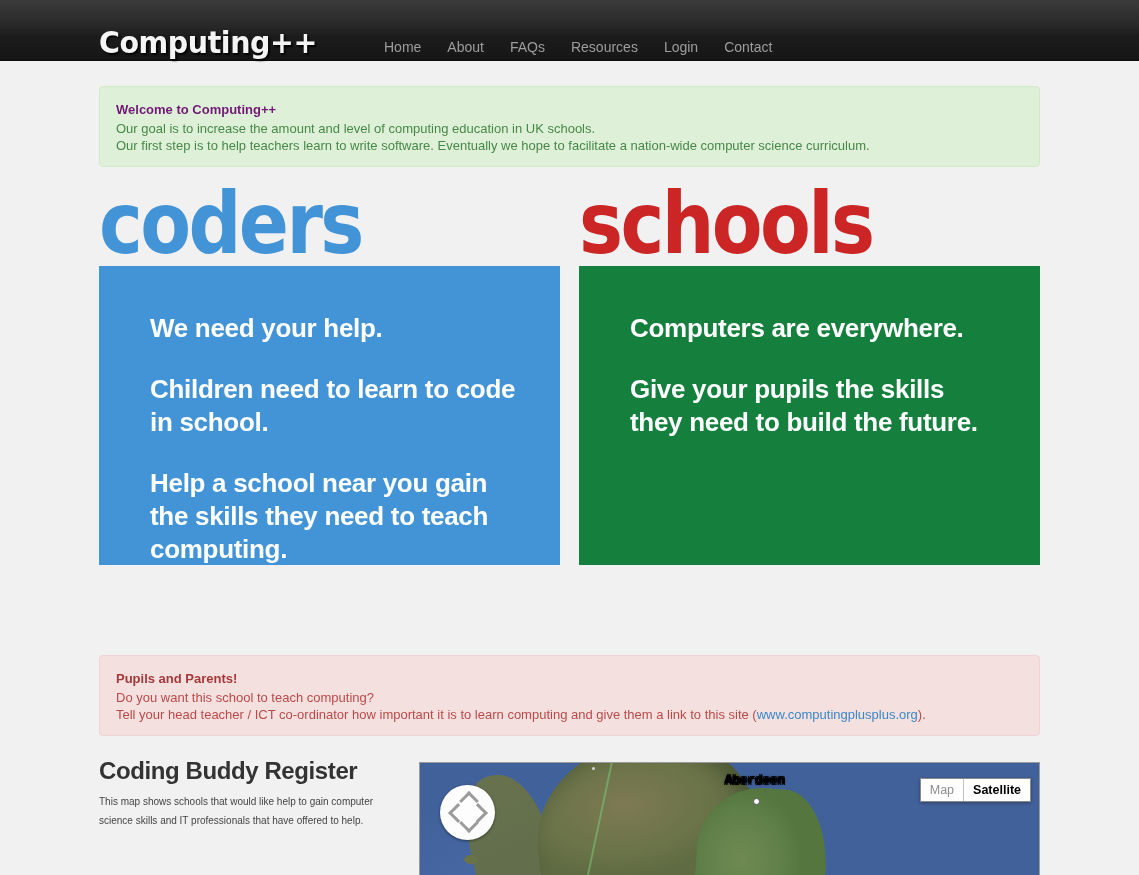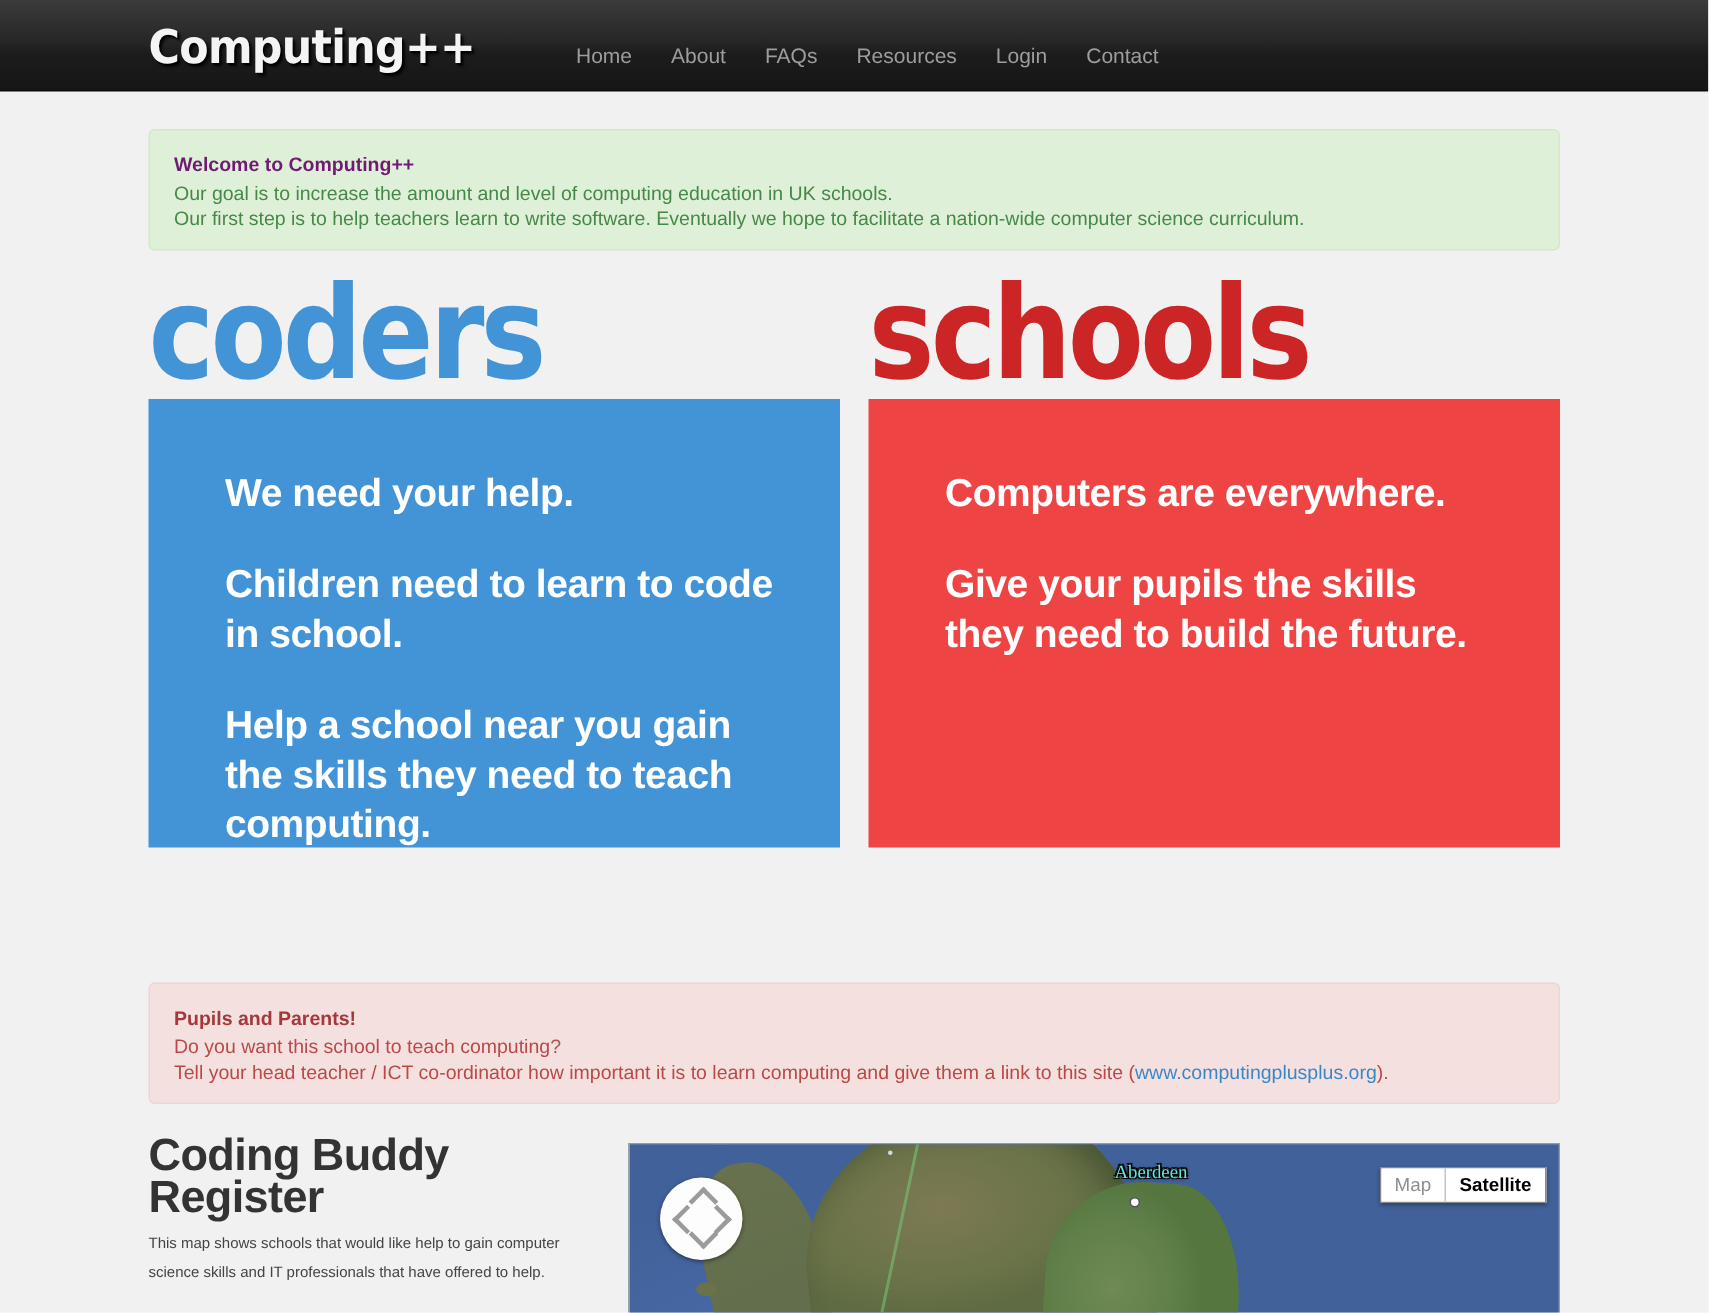--- a/index.html
+++ b/index.html
@@ -32,21 +32,21 @@
     width: 1139px;
     height: 61px;
     background: linear-gradient(to bottom, #3b3b3b 0%, #272727 45%, #1c1c1c 60%, #161616 100%);
     border-bottom: 1px solid #0c0c0c;
     box-sizing: border-box;
     z-index: 40;
   }
   .nav-inner {
     position: relative;
     width: 941px;
-    margin: 6px auto;
+    margin: 16px auto;
     height: 69px;
   }
   .brand {
     position: absolute;
     left: 0px;
     top: 8px;
     font-family: "DejaVu Sans", sans-serif;
     font-weight: bold;
     font-size: 31px;
     letter-spacing: -0.5px;
@@ -179,21 +179,21 @@
     height: 200px;
   }
   .register-text {
     position: absolute;
     left: 0;
     top: 0;
     width: 300px;
   }
   .register-text h2 {
     margin: 0 0 7px 0;
-    font-size: 30px;
+    font-size: 24px;
     line-height: 28px;
     font-weight: bold;
     color: #333333;
     letter-spacing: -0.4px;
   }
   .register-text p {
     margin: 0;
     font-size: 10px;
     line-height: 19px;
     color: #444444;
@@ -269,27 +269,26 @@
   }
   .map-city-dot {
     position: absolute;
     width: 5px; height: 5px;
     background: #ffffff;
     border: 1px solid #555;
     border-radius: 50%;
   }
   .map-label {
     position: absolute;
-    color: #5eead4;
+    color: #000000;
     font-size: 12.5px;
     line-height: 13px;
-    font-family: Liberation Serif, serif;
+    font-family: Liberation Mono, monospace;
     text-shadow: -1px -1px 0 #000, 1px -1px 0 #000, -1px 1px 0 #000, 1px 1px 0 #000, 0 0 3px #000;
     white-space: nowrap;
-    margin-left: 18px;
   }
   .map-dot-small {
     position: absolute;
     width: 3px; height: 3px;
     background: #dfe6ee;
     border-radius: 50%;
     opacity: 0.9;
   }
 
   
@@ -394,21 +393,21 @@
         <h1 class="promo-heading" style="color:#4394d6">coders</h1>
         <div class="promo-panel" style="background:#4394d6">
           <p>We need your help.</p>
           <p>Children need to learn to code in school.</p>
           <p>Help a school near you gain the skills they need to teach computing.</p>
         </div>
       </div>
 
       <div class="promo-col right">
         <h1 class="promo-heading" style="color:#cb2525">schools</h1>
-        <div class="promo-panel" style="background:#ef4444">
+        <div class="promo-panel" style="background:#15803d">
           <p>Computers are everywhere.</p>
           <p>Give your pupils the skills they need to build the future.</p>
         </div>
       </div>
 
     </div>
 
     <div class="alert alert-error">
       <span class="alert-title">Pupils and Parents!</span>
       <p>Do you want this school to teach computing?</p>

